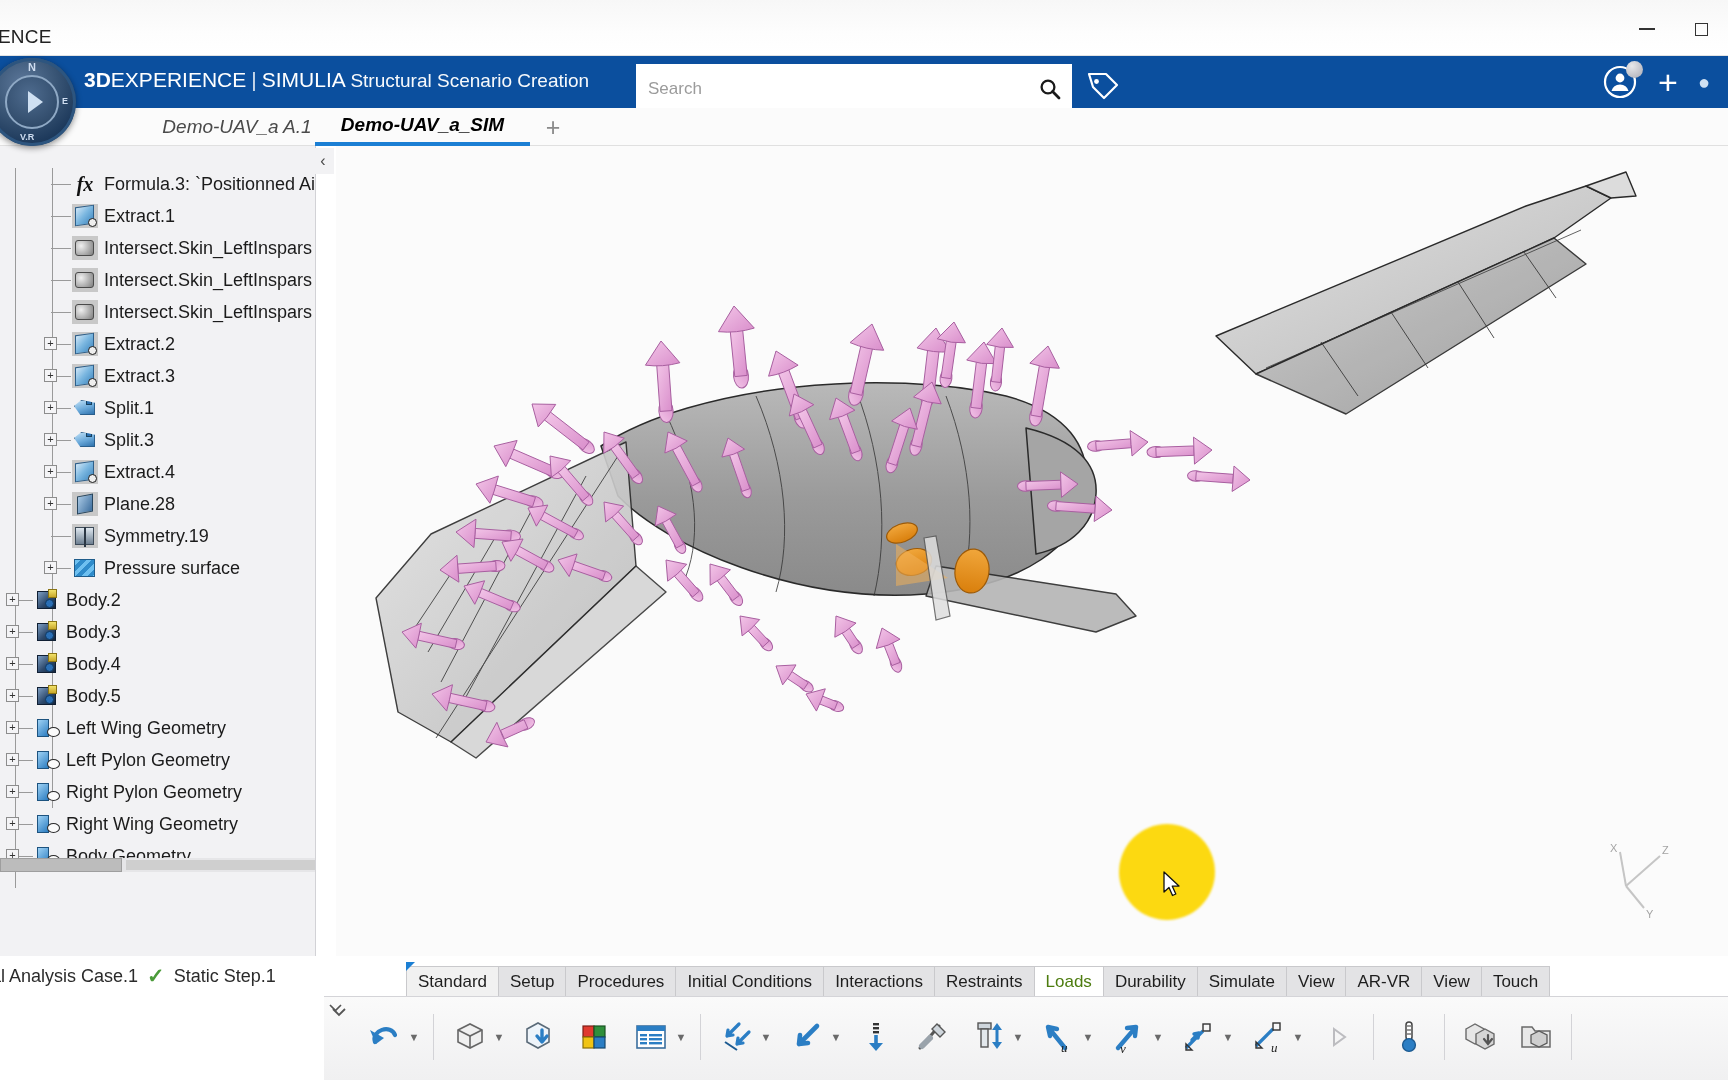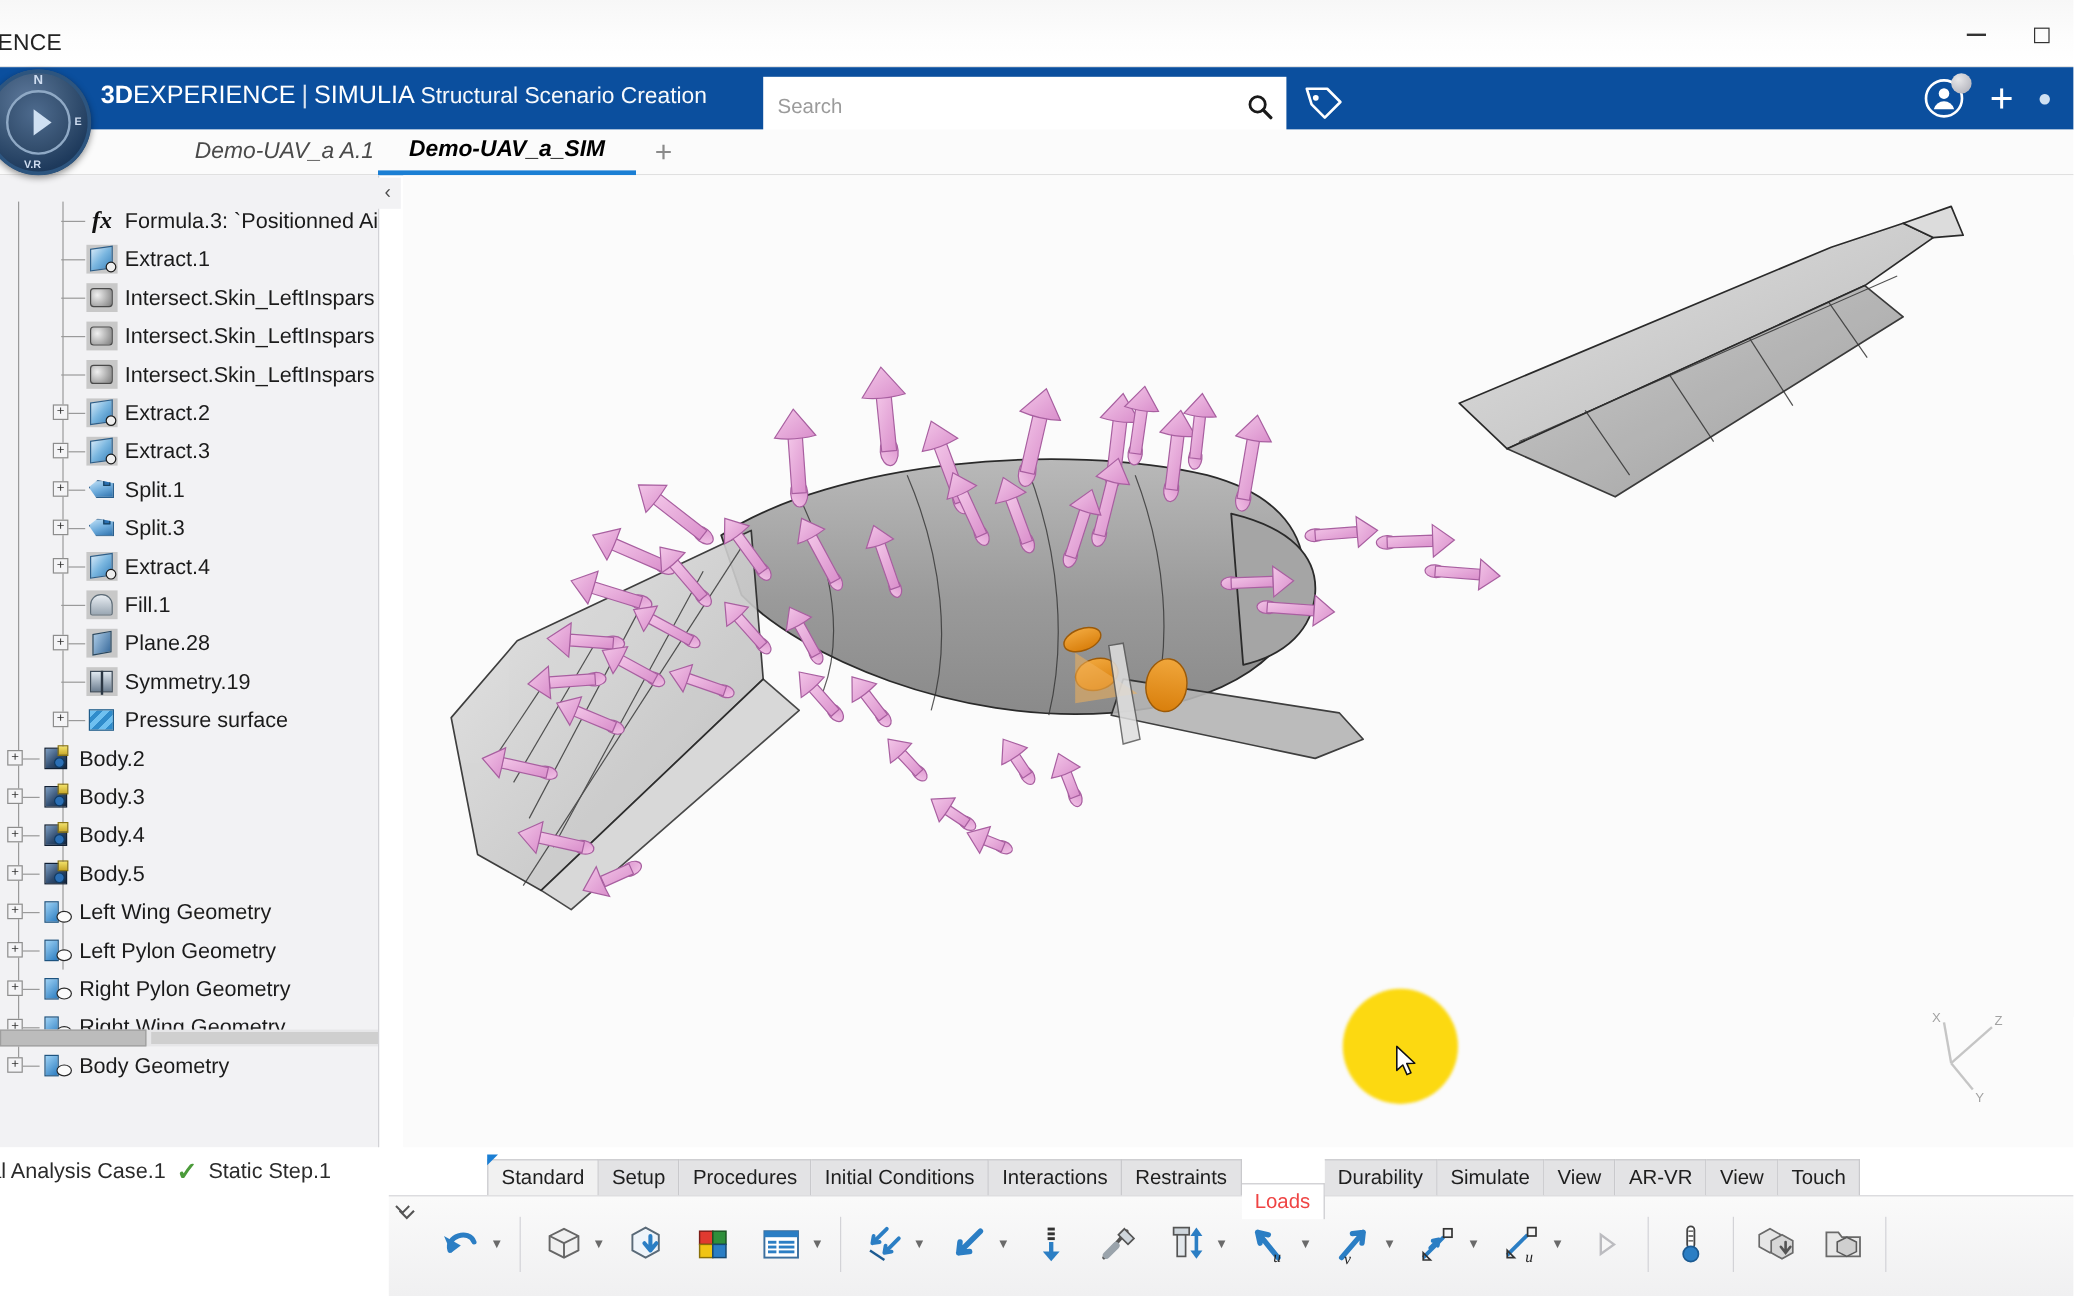--- a/index.html
+++ b/index.html
@@ -217,21 +217,21 @@
     position: absolute; left: 406px; top: 966px; height: 30px; display: flex;
     z-index: 6;
   }
   .abtab {
     height: 30px; padding: 0 11px; display: flex; align-items: center;
     font-size: 17px; color: #1e1e1e; background: #e3e3e5;
     border: 1px solid #c9c9cc; border-bottom: none; border-left: none;
     white-space: nowrap;
   }
   .abtab:first-child { border-left: 1px solid #c9c9cc; }
-  .abtab.active { background: #ffffff; color: #ef4444; margin-top: 20px; }
+  .abtab.active { background: #ffffff; color: #4d7c0f; }
   .abtab.first-active { background: #f1f1f1; }
   .ab-corner {
     position: absolute; left: 406px; top: 962px; width: 0; height: 0;
     border-top: 9px solid #1b7fd4; border-right: 9px solid transparent; z-index: 7;
   }
 
   .actionbar {
     position: absolute; left: 324px; top: 996px; width: 1404px; height: 84px;
     background: linear-gradient(#fafafa, #f0f0f1);
     border-top: 1px solid #d4d4d8;
@@ -420,30 +420,20 @@
           <span class="tw" style="left:51px; top:16px; width:20px;"></span>
           <span class="expander" style="left:44px; top:9px;">+</span>
           <span class="ticon" style="left:72px; top:4px;">
             <span class="ic">
               <span class="ic-bg"></span>
               <span class="ic-box"></span>
               <span class="ic-mag"></span>
             </span>
           </span>
           <span class="tlabel" style="left:104px;">Extract.4</span>
-        </div>
-        <div class="tnode">
-          <span class="tw" style="left:51px; top:16px; width:20px;"></span>
-          <span class="ticon" style="left:72px; top:4px;">
-            <span class="ic">
-              <span class="ic-bg"></span>
-              <span class="ic-fill"></span>
-            </span>
-          </span>
-          <span class="tlabel" style="left:104px;">Fill.1</span>
         </div>
         <div class="tnode">
           <span class="tw" style="left:51px; top:16px; width:20px;"></span>
           <span class="expander" style="left:44px; top:9px;">+</span>
           <span class="ticon" style="left:72px; top:4px;">
             <span class="ic">
               <span class="ic-bg"></span>
               <span class="ic-plane"></span>
             </span>
           </span>

